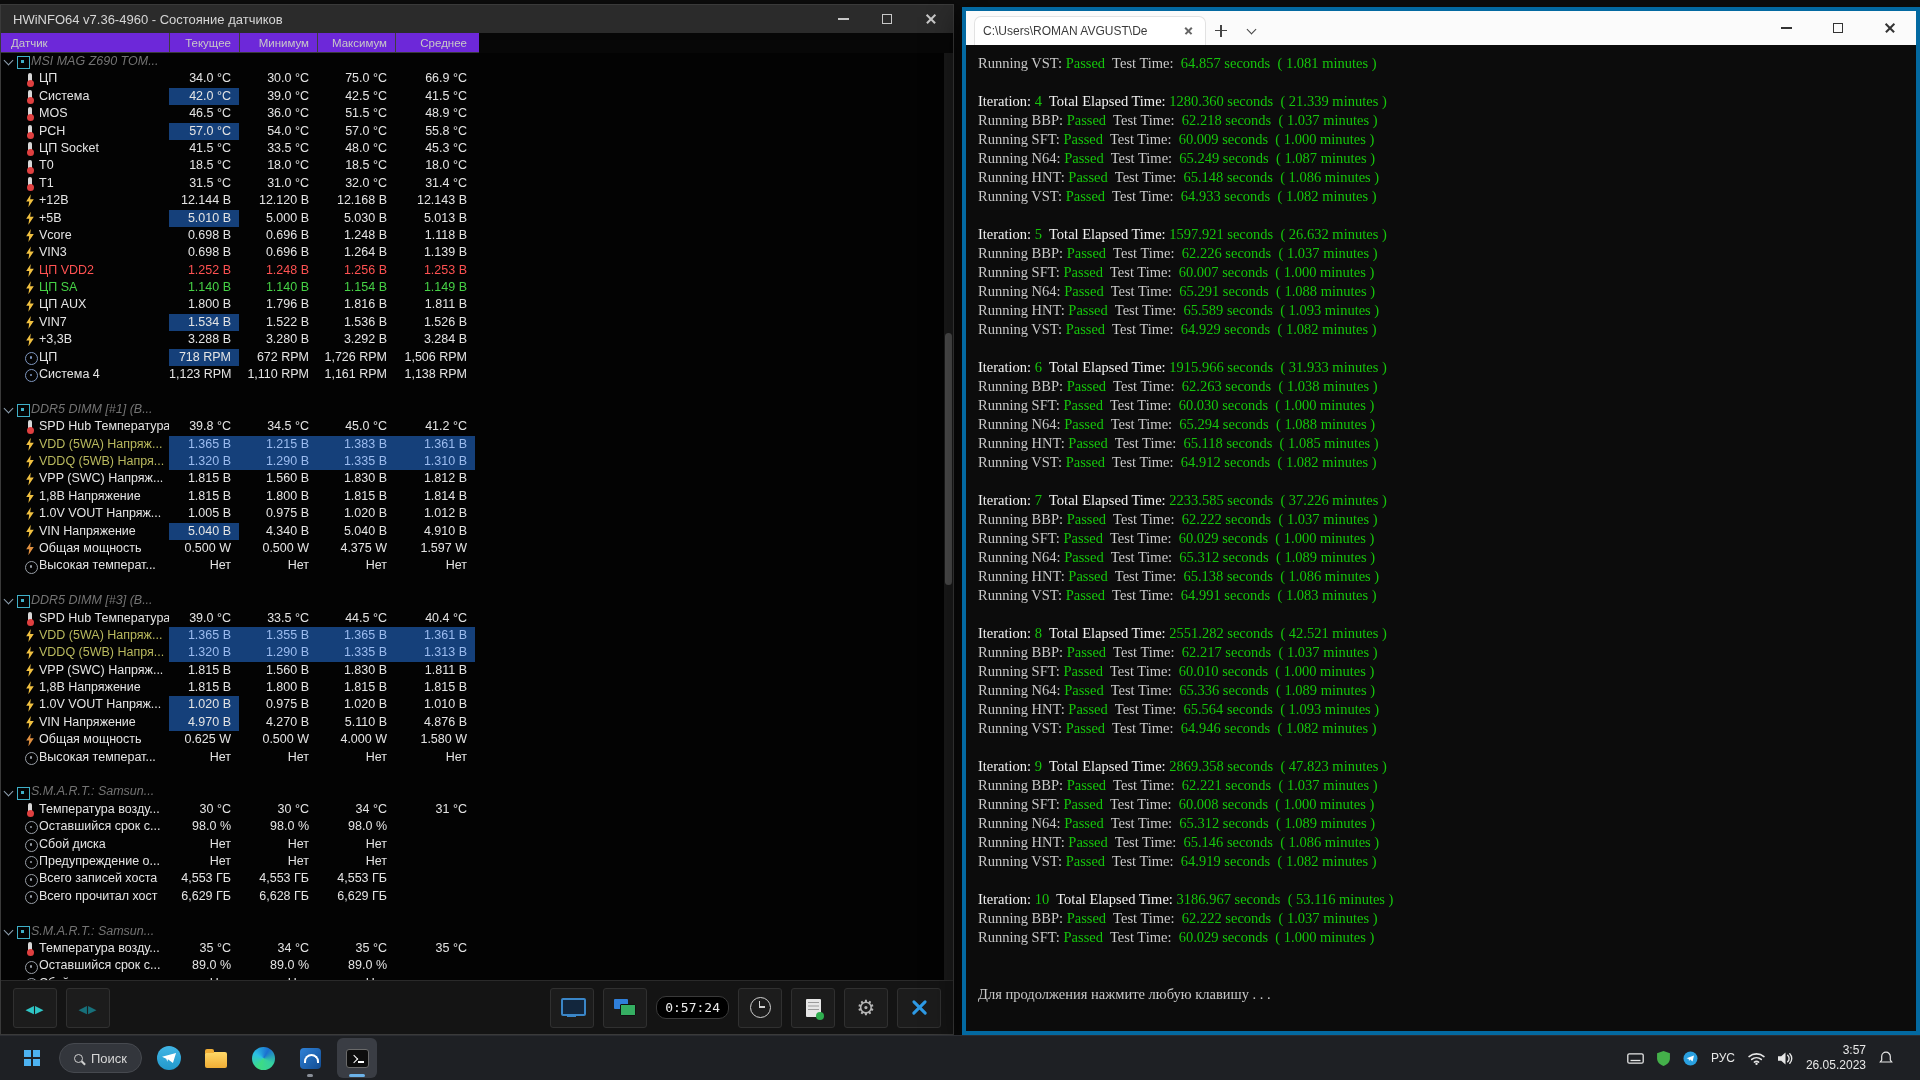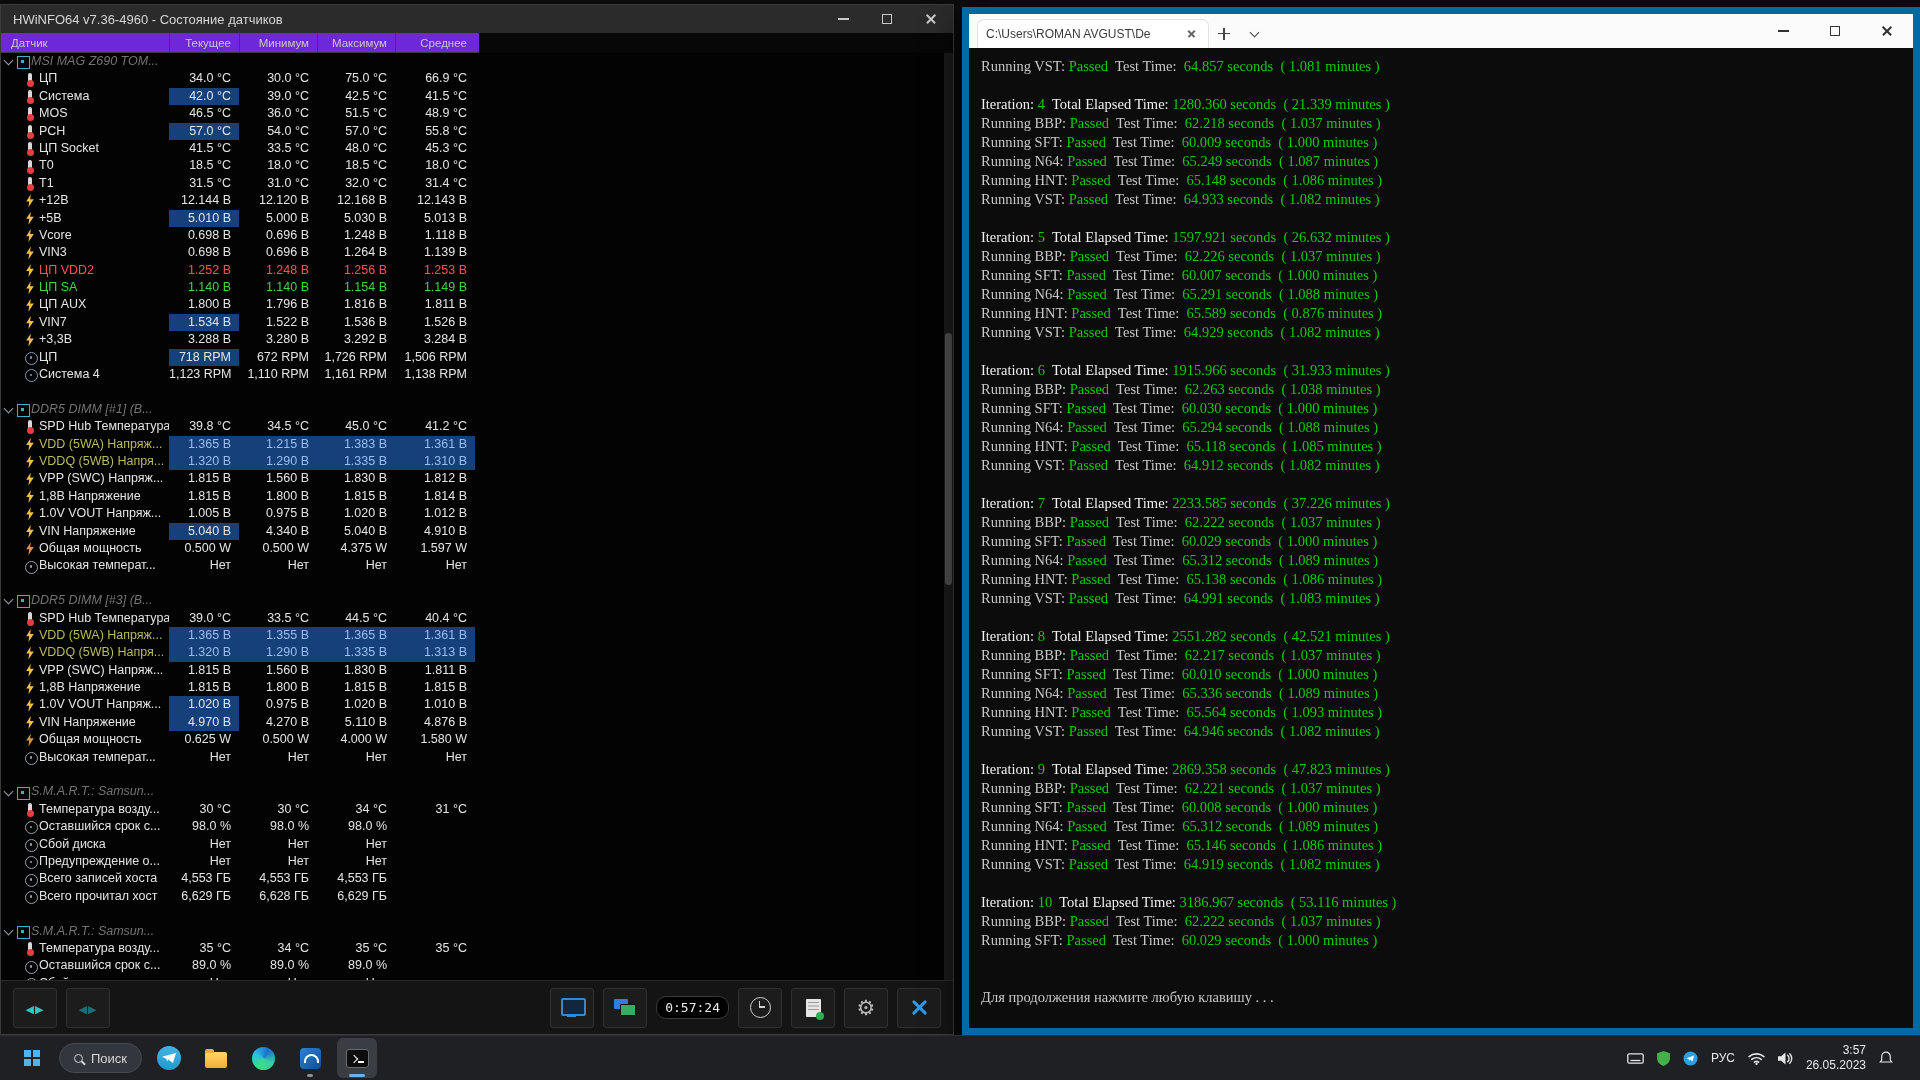--- a/index.html
+++ b/index.html
@@ -86,21 +86,21 @@
   .ti-report::before{content:'';position:absolute;left:2px;top:3px;width:11px;height:1.5px;background:#9a9a9a;
       box-shadow:0 3.5px 0 #9a9a9a,0 7px 0 #9a9a9a}
   .ti-report::after{content:'';position:absolute;right:-3px;bottom:-3px;width:8px;height:8px;background:#2fae4f;border-radius:50%}
   .ti-gear::before{content:'⚙';font-size:21px;color:#b5b5b5;line-height:1}
   .ti-closex{position:relative;width:17px;height:17px}
   .ti-closex::before,.ti-closex::after{content:'';position:absolute;left:-1px;top:50%;width:19px;height:3.2px;margin-top:-1.6px;background:#2e9ae5;border-radius:1.5px}
   .ti-closex::before{transform:rotate(45deg)}.ti-closex::after{transform:rotate(-45deg)}
 
   
   #terminal{position:absolute;left:962px;top:7px;width:958px;height:1028px;background:#0c0c0c;
-            border:7px solid #0369a1;display:flex;flex-direction:column;box-shadow:0 10px 30px rgba(0,0,0,.7)}
+            border:4px solid #0369a1;display:flex;flex-direction:column;box-shadow:0 10px 30px rgba(0,0,0,.7)}
   .term-tabbar{height:34px;background:#fbfbfb;display:flex;align-items:center;flex:none}
   .term-tab{margin:5px 0 0 8px;height:29px;width:232px;background:#ffffff;border:1px solid #e2e2e2;border-bottom:none;
             border-radius:7px 7px 0 0;display:flex;align-items:center;padding:0 8px;font-size:12px;color:#3b3b3b}
   .term-tab-title{flex:1;white-space:nowrap;overflow:hidden;text-overflow:ellipsis;padding-right:6px}
   .ttc{color:#666;display:flex;align-items:center;justify-content:center;width:18px;height:18px;border-radius:4px}
   .tbbtn{width:30px;height:29px;margin-top:5px;display:flex;align-items:center;justify-content:center;color:#444}
   .term-wc{width:52px;height:100%;display:flex;align-items:center;justify-content:center;color:#333}
   .term-wc-group{margin-left:auto;display:flex;height:100%}
   .term-body{flex:1;padding:9px 0 0 12px;font-family:Liberation Serif, serif;font-size:14.5px;line-height:19px;overflow:hidden}
   .tline{white-space:pre}
@@ -668,21 +668,21 @@
       <div class="tline"><span class="d">Running BBP: </span><span class="g">Passed</span><span class="d">  Test Time:  </span><span class="g">62.218 seconds  ( 1.037 minutes )</span></div>
       <div class="tline"><span class="d">Running SFT: </span><span class="g">Passed</span><span class="d">  Test Time:  </span><span class="g">60.009 seconds  ( 1.000 minutes )</span></div>
       <div class="tline"><span class="d">Running N64: </span><span class="g">Passed</span><span class="d">  Test Time:  </span><span class="g">65.249 seconds  ( 1.087 minutes )</span></div>
       <div class="tline"><span class="d">Running HNT: </span><span class="g">Passed</span><span class="d">  Test Time:  </span><span class="g">65.148 seconds  ( 1.086 minutes )</span></div>
       <div class="tline"><span class="d">Running VST: </span><span class="g">Passed</span><span class="d">  Test Time:  </span><span class="g">64.933 seconds  ( 1.082 minutes )</span></div>
       <div class="tline">&nbsp;</div>
       <div class="tline"><span class="w">Iteration: </span><span class="g">5</span><span class="w">  Total Elapsed Time: </span><span class="g">1597.921 seconds  ( 26.632 minutes )</span></div>
       <div class="tline"><span class="d">Running BBP: </span><span class="g">Passed</span><span class="d">  Test Time:  </span><span class="g">62.226 seconds  ( 1.037 minutes )</span></div>
       <div class="tline"><span class="d">Running SFT: </span><span class="g">Passed</span><span class="d">  Test Time:  </span><span class="g">60.007 seconds  ( 1.000 minutes )</span></div>
       <div class="tline"><span class="d">Running N64: </span><span class="g">Passed</span><span class="d">  Test Time:  </span><span class="g">65.291 seconds  ( 1.088 minutes )</span></div>
-      <div class="tline"><span class="d">Running HNT: </span><span class="g">Passed</span><span class="d">  Test Time:  </span><span class="g">65.589 seconds  ( 0.876 minutes )</span></div>
+      <div class="tline"><span class="d">Running HNT: </span><span class="g">Passed</span><span class="d">  Test Time:  </span><span class="g">65.589 seconds  ( 1.093 minutes )</span></div>
       <div class="tline"><span class="d">Running VST: </span><span class="g">Passed</span><span class="d">  Test Time:  </span><span class="g">64.929 seconds  ( 1.082 minutes )</span></div>
       <div class="tline">&nbsp;</div>
       <div class="tline"><span class="w">Iteration: </span><span class="g">6</span><span class="w">  Total Elapsed Time: </span><span class="g">1915.966 seconds  ( 31.933 minutes )</span></div>
       <div class="tline"><span class="d">Running BBP: </span><span class="g">Passed</span><span class="d">  Test Time:  </span><span class="g">62.263 seconds  ( 1.038 minutes )</span></div>
       <div class="tline"><span class="d">Running SFT: </span><span class="g">Passed</span><span class="d">  Test Time:  </span><span class="g">60.030 seconds  ( 1.000 minutes )</span></div>
       <div class="tline"><span class="d">Running N64: </span><span class="g">Passed</span><span class="d">  Test Time:  </span><span class="g">65.294 seconds  ( 1.088 minutes )</span></div>
       <div class="tline"><span class="d">Running HNT: </span><span class="g">Passed</span><span class="d">  Test Time:  </span><span class="g">65.118 seconds  ( 1.085 minutes )</span></div>
       <div class="tline"><span class="d">Running VST: </span><span class="g">Passed</span><span class="d">  Test Time:  </span><span class="g">64.912 seconds  ( 1.082 minutes )</span></div>
       <div class="tline">&nbsp;</div>
       <div class="tline"><span class="w">Iteration: </span><span class="g">7</span><span class="w">  Total Elapsed Time: </span><span class="g">2233.585 seconds  ( 37.226 minutes )</span></div>

